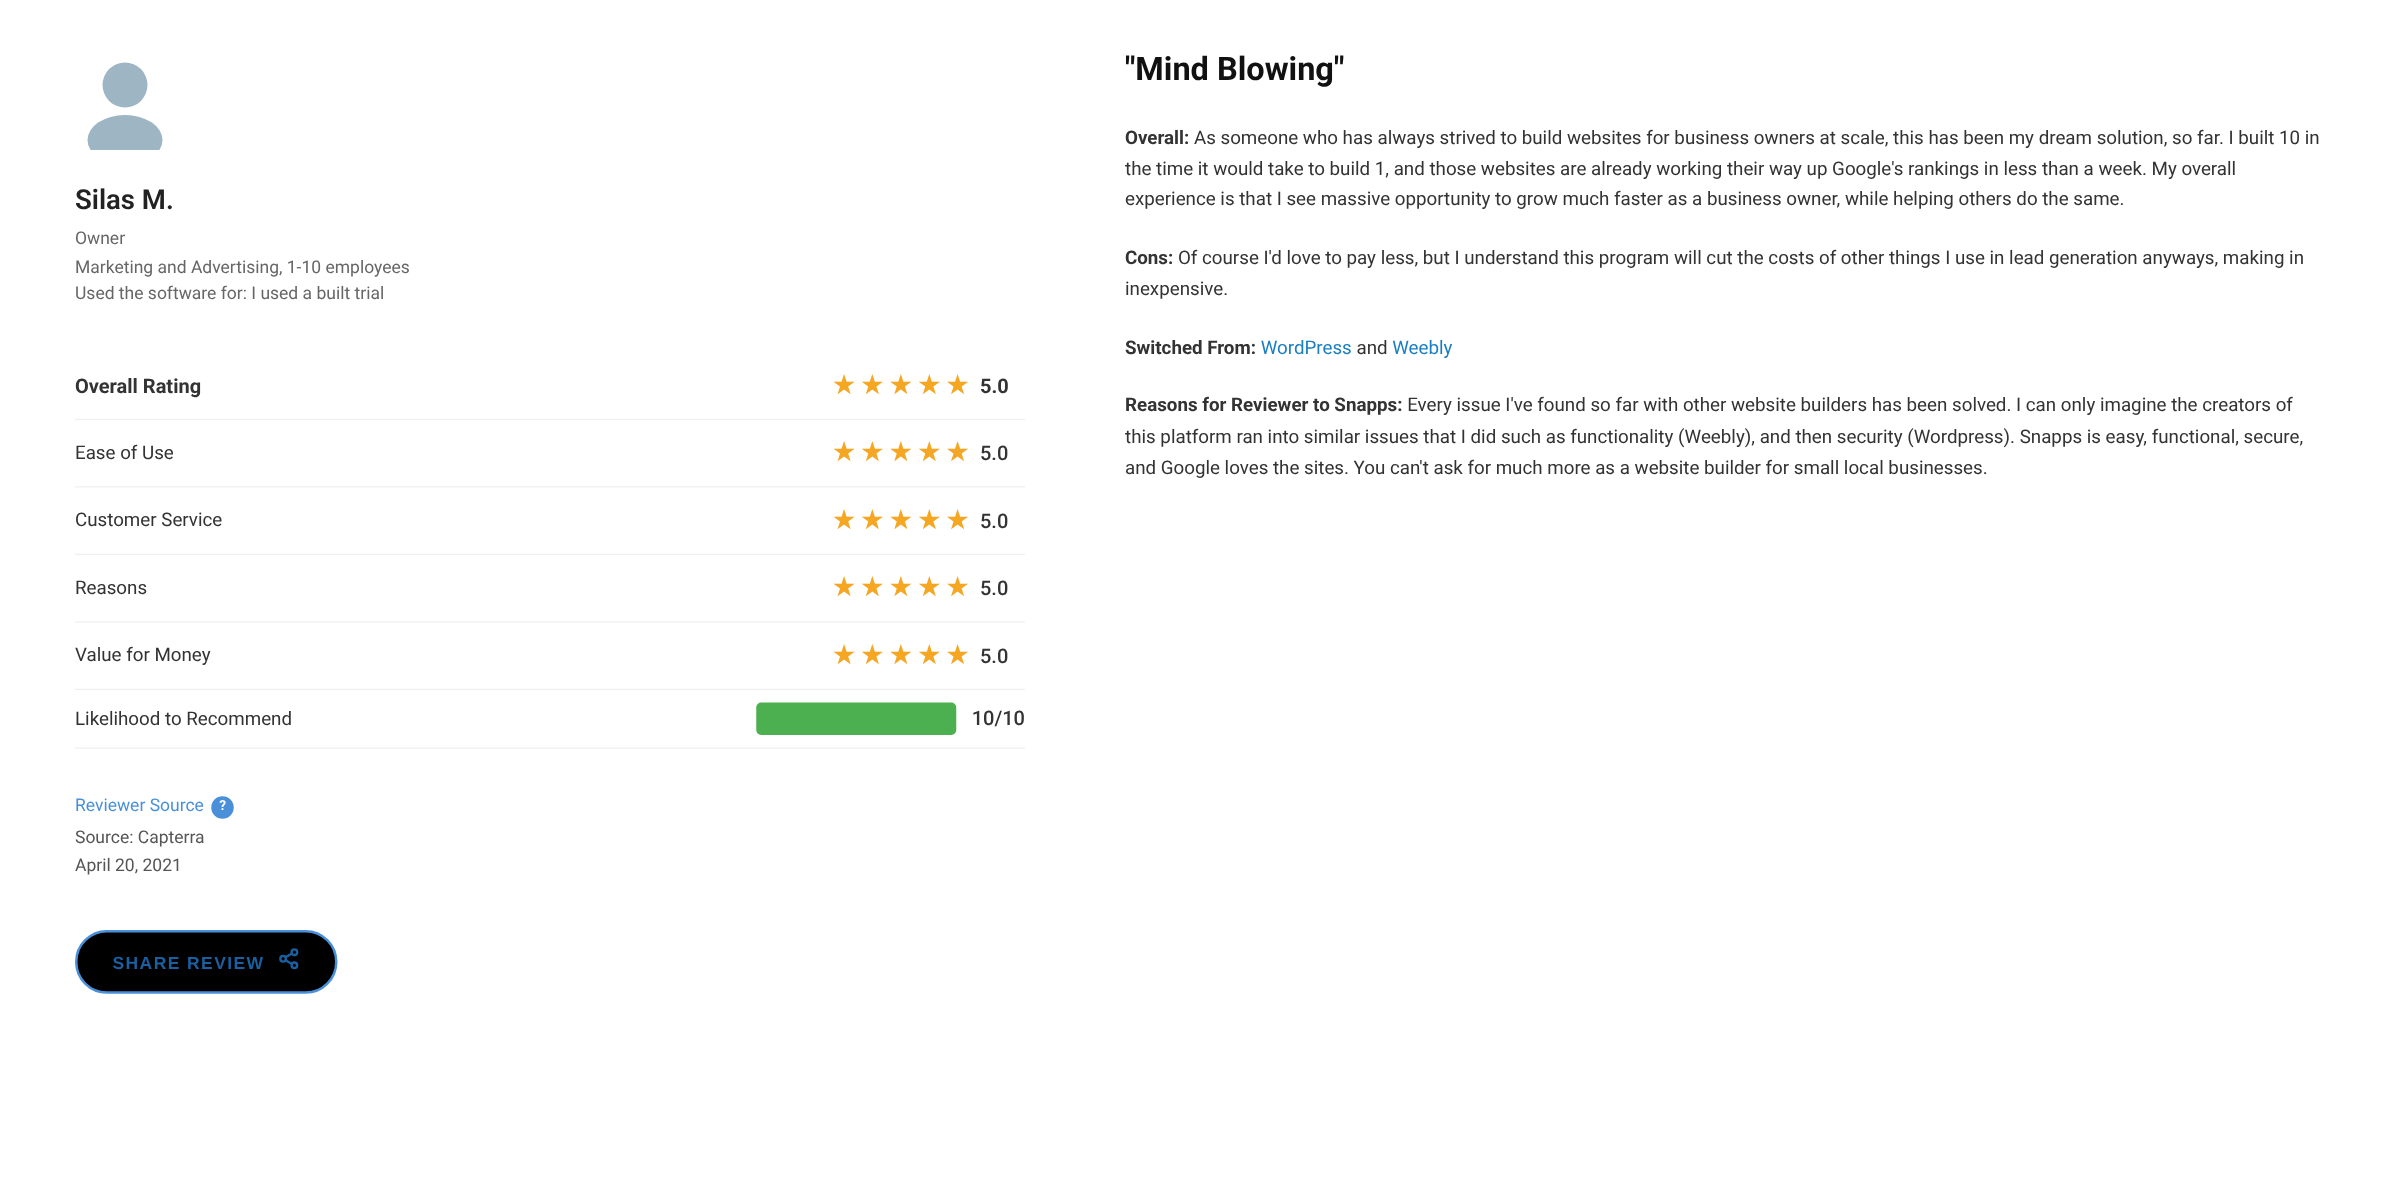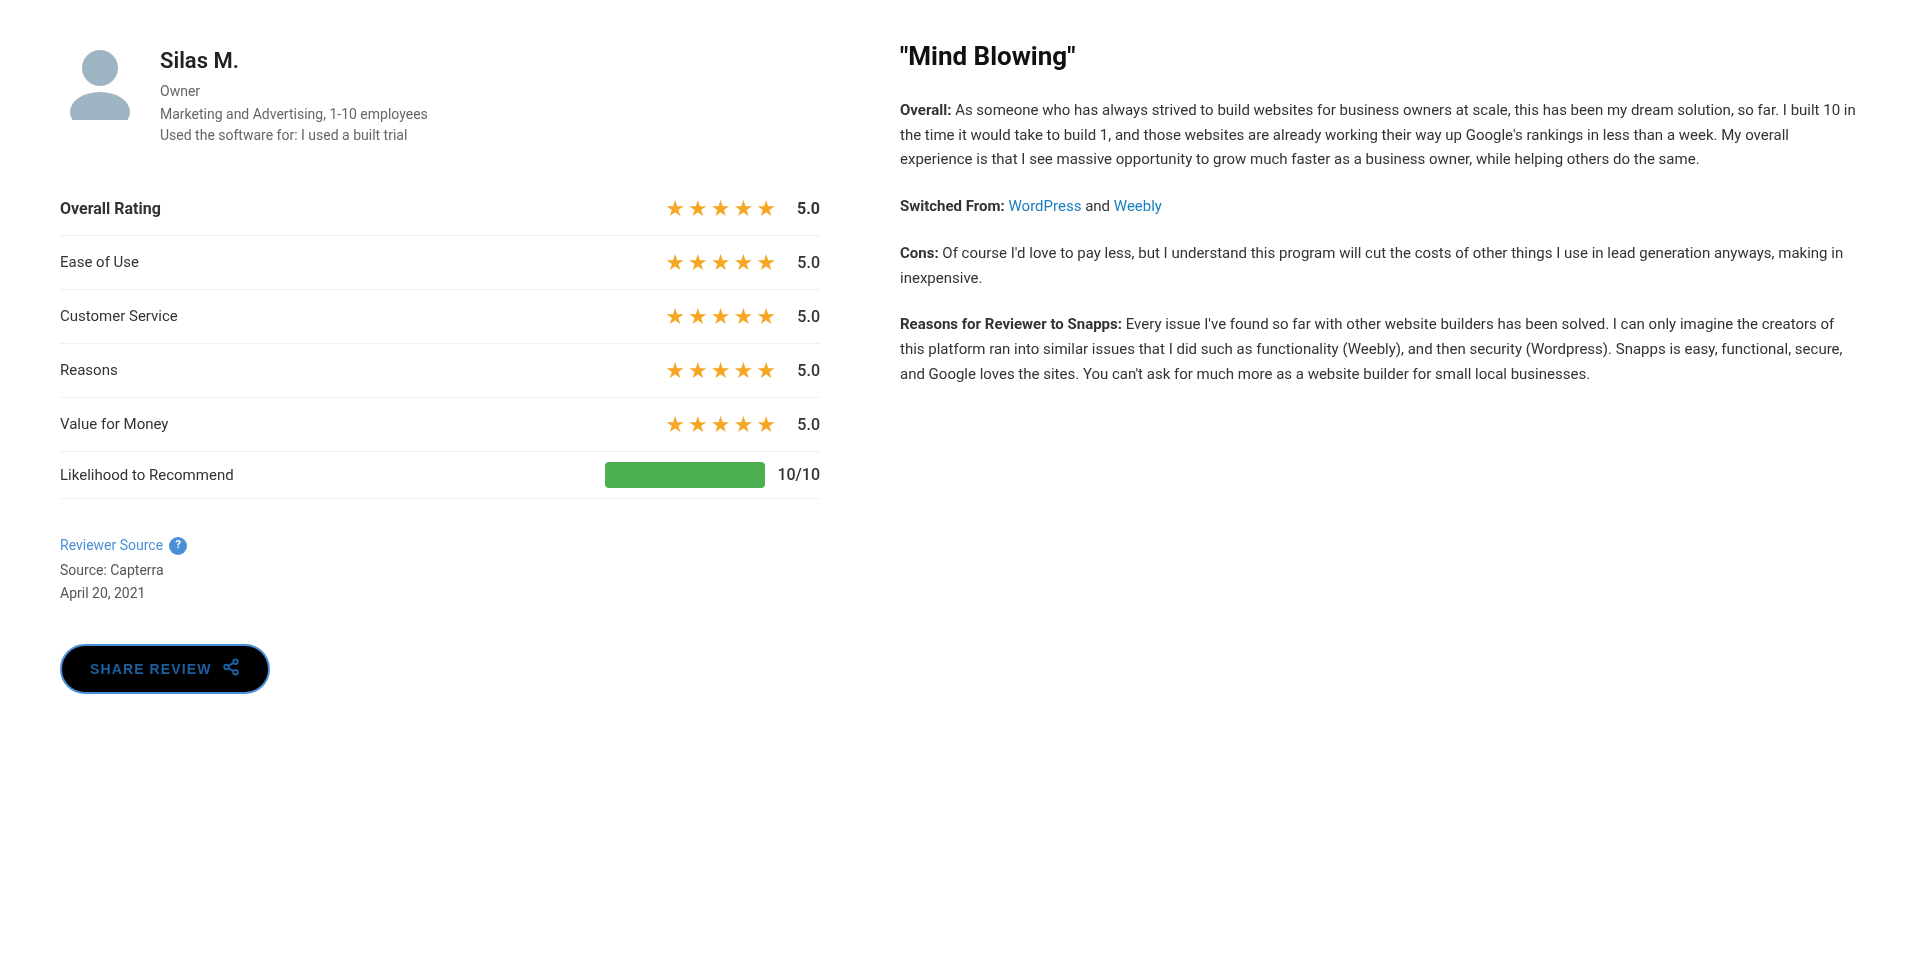--- a/index.html
+++ b/index.html
@@ -25,20 +25,21 @@
       flex: 1;
       padding-top: 0;
     }
 
     
     .reviewer-info {
       display: flex;
       align-items: flex-start;
       gap: 20px;
       margin-bottom: 36px;
+      flex-direction: column;
     }
     .avatar {
       width: 80px;
       height: 80px;
       flex-shrink: 0;
     }
     .avatar svg {
       width: 80px;
       height: 80px;
     }
@@ -69,21 +70,20 @@
     
     .ratings-section {
       margin-bottom: 36px;
     }
     .rating-row {
       display: flex;
       align-items: center;
       justify-content: space-between;
       padding: 10px 0;
       border-bottom: 1px solid #f0f0f0;
-      text-align: right;
     }
     .rating-row:first-child {
       border-top: none;
     }
     .rating-label {
       font-size: 15px;
       color: #333;
     }
     .rating-label.bold {
       font-weight: 700;
@@ -343,33 +343,33 @@
 
     <div class="review-title">"Mind Blowing"</div>
 
     <div class="review-section">
       <span class="review-section-label">Overall:</span>
       <span>As someone who has always strived to build websites for business owners at scale, this has been my dream solution, so far. I built 10 in the time it would take to build 1, and those websites are already working their way up Google's rankings in less than a week. My overall experience is that I see massive opportunity to grow much faster as a business owner, while helping others do the same.</span>
     </div>
 
 
     <div class="review-section">
+      <span class="review-section-label">Cons:</span>
+      <span>Of course I'd love to pay less, but I understand this program will cut the costs of other things I use in lead generation anyways, making in inexpensive.</span>
+    </div>
+
+    <div class="review-section">
       <span class="review-section-label">Switched From:</span>
       <span> </span>
       <a href="#" class="review-link">WordPress</a>
       <span> </span>
       <span>and</span>
       <span> </span>
       <a href="#" class="review-link">Weebly</a>
     </div>
 
     <div class="review-section">
-      <span class="review-section-label">Cons:</span>
-      <span>Of course I'd love to pay less, but I understand this program will cut the costs of other things I use in lead generation anyways, making in inexpensive.</span>
-    </div>
-
-    <div class="review-section">
       <span class="review-section-label">Reasons for Reviewer to Snapps:</span>
       <span>Every issue I've found so far with other website builders has been solved. I can only imagine the creators of this platform ran into similar issues that I did such as functionality (Weebly), and then security (Wordpress). Snapps is easy, functional, secure, and Google loves the sites. You can't ask for much more as a website builder for small local businesses.</span>
     </div>
 
   </div>
 </div>
 
 </body></html>

